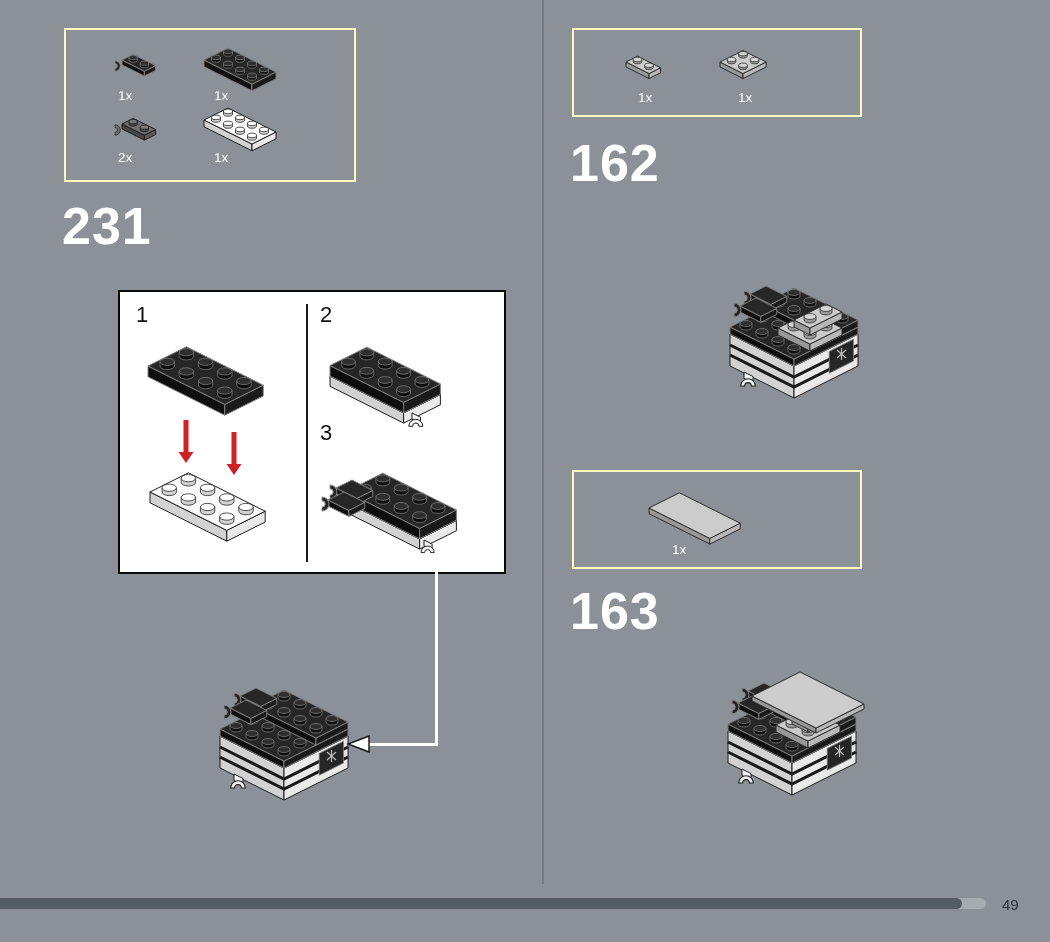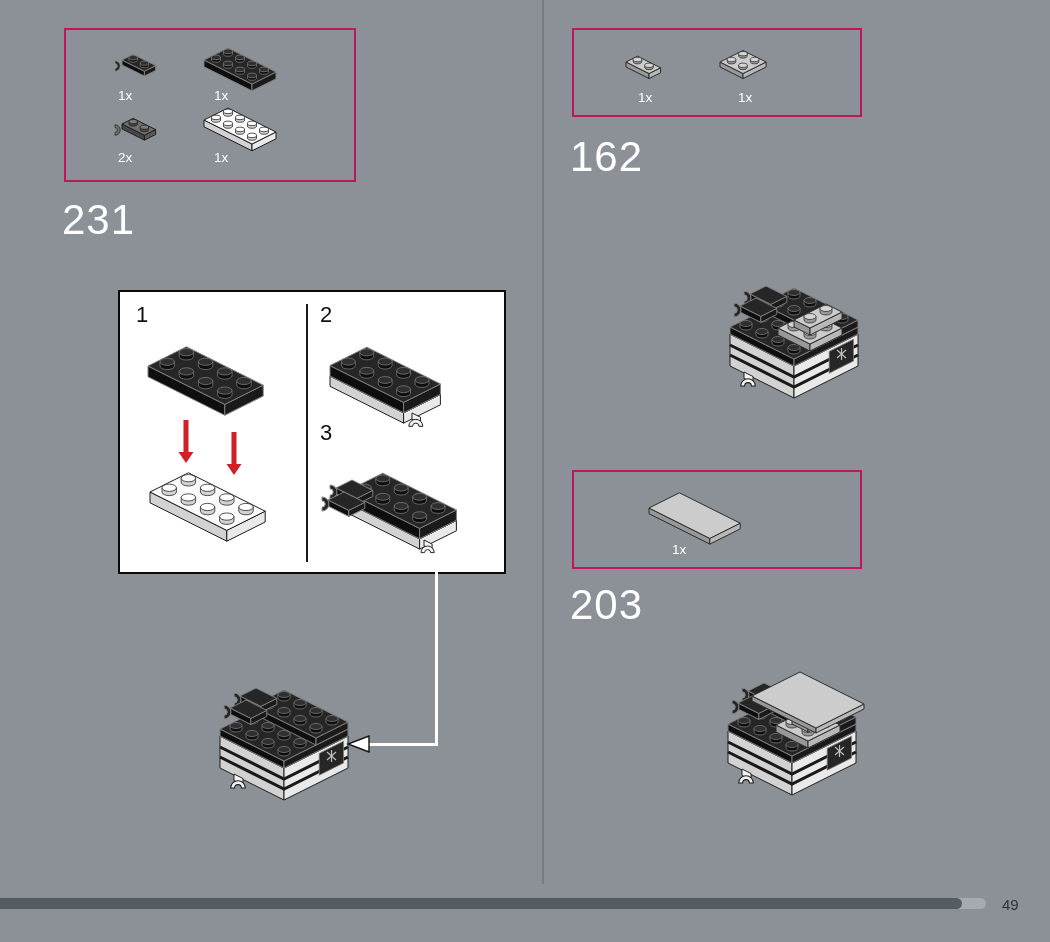--- a/index.html
+++ b/index.html
@@ -1,20 +1,20 @@
 <!DOCTYPE html>
 <html><head>
 <meta charset="utf-8">
 <style>
   *{margin:0;padding:0;box-sizing:border-box}
   html,body{width:1050px;height:942px;background:#8b9197;font-family:"Liberation Sans",sans-serif;position:relative;overflow:hidden}
   .col-divider{position:absolute;width:2px;background:#767d82}
-  .parts-box{position:absolute;border:2px solid #be185d}
+  .parts-box{position:absolute;border:2px solid #fef9c3}
   .count{position:absolute;color:#ffffff;font-size:13.5px;font-weight:normal}
-  .step-number{position:absolute;color:#ffffff;font-size:42px;font-weight:400;letter-spacing:1px}
+  .step-number{position:absolute;color:#ffffff;font-size:52px;font-weight:700;letter-spacing:1px}
   .callout{position:absolute;background:#ffffff;border:2px solid #0a0a0a}
   .sub-num{position:absolute;color:#101010;font-size:22px}
   .sub-divider{position:absolute;width:2px;background:#1a1a1a}
   .vline{position:absolute;width:3px;background:#ffffff}
   .hline{position:absolute;height:3px;background:#ffffff}
   .progress-track{position:absolute;background:#a6abaf;border-radius:0 6px 6px 0}
   .progress-fill{position:absolute;background:#565d62;border-radius:0 6px 6px 0}
   .page-num{position:absolute;color:#2e3338;font-size:15px}
   svg.draw,svg.icon{position:absolute;overflow:visible}
 </style>
@@ -528,21 +528,21 @@
   <div class="parts-box" style="left:572px;top:470px;width:290px;height:99px">
     <svg class="draw" style="left:50px;top:0px" width="155" height="80">
         <g>
           <polygon points="25,36 85.8,66.4 85.8,72.1 25,41.7" fill="#989898" stroke="#2b2b2b" stroke-width="1" stroke-linejoin="round"></polygon>
           <polygon points="85.8,66.4 116.2,51.2 116.2,56.9 85.8,72.1" fill="#b8b8b8" stroke="#2b2b2b" stroke-width="1" stroke-linejoin="round"></polygon>
           <polygon points="25,36 85.8,66.4 116.2,51.2 55.4,20.8" fill="#cccccc" stroke="#2b2b2b" stroke-width="1" stroke-linejoin="round"></polygon>
         </g>
       </svg>
     <span class="count" style="left:98px;top:70px">1x</span>
   </div>
-  <div class="step-number" style="left:570px;top:581px">203</div>
+  <div class="step-number" style="left:570px;top:581px">163</div>
   <svg class="draw" style="left:688px;top:645px" width="235" height="180">
       <g>
         <g>
           <polygon points="40,86 104,118 104,150.0 40,118.0" fill="#d2d2d2" stroke="#1c1c1c" stroke-width="1" stroke-linejoin="round"></polygon>
           <polygon points="104,118 168,86 168,118.0 104,150.0" fill="#e9e9e9" stroke="#1c1c1c" stroke-width="1" stroke-linejoin="round"></polygon>
           <polygon points="40,86 104,118 168,86 104,54" fill="#fbfbfb" stroke="#1c1c1c" stroke-width="1" stroke-linejoin="round"></polygon>
         </g>
         <polyline points="40,97 104,129 168,97" fill="none" stroke="#191919" stroke-width="3"></polyline>
         <polyline points="40,107 104,139 168,107" fill="none" stroke="#191919" stroke-width="3"></polyline>
         <polygon points="139.2,103.4 163.5,91.2 163.5,113 139.2,125.2" fill="#262626" stroke="#7e7e7e" stroke-width="0.8"></polygon>

